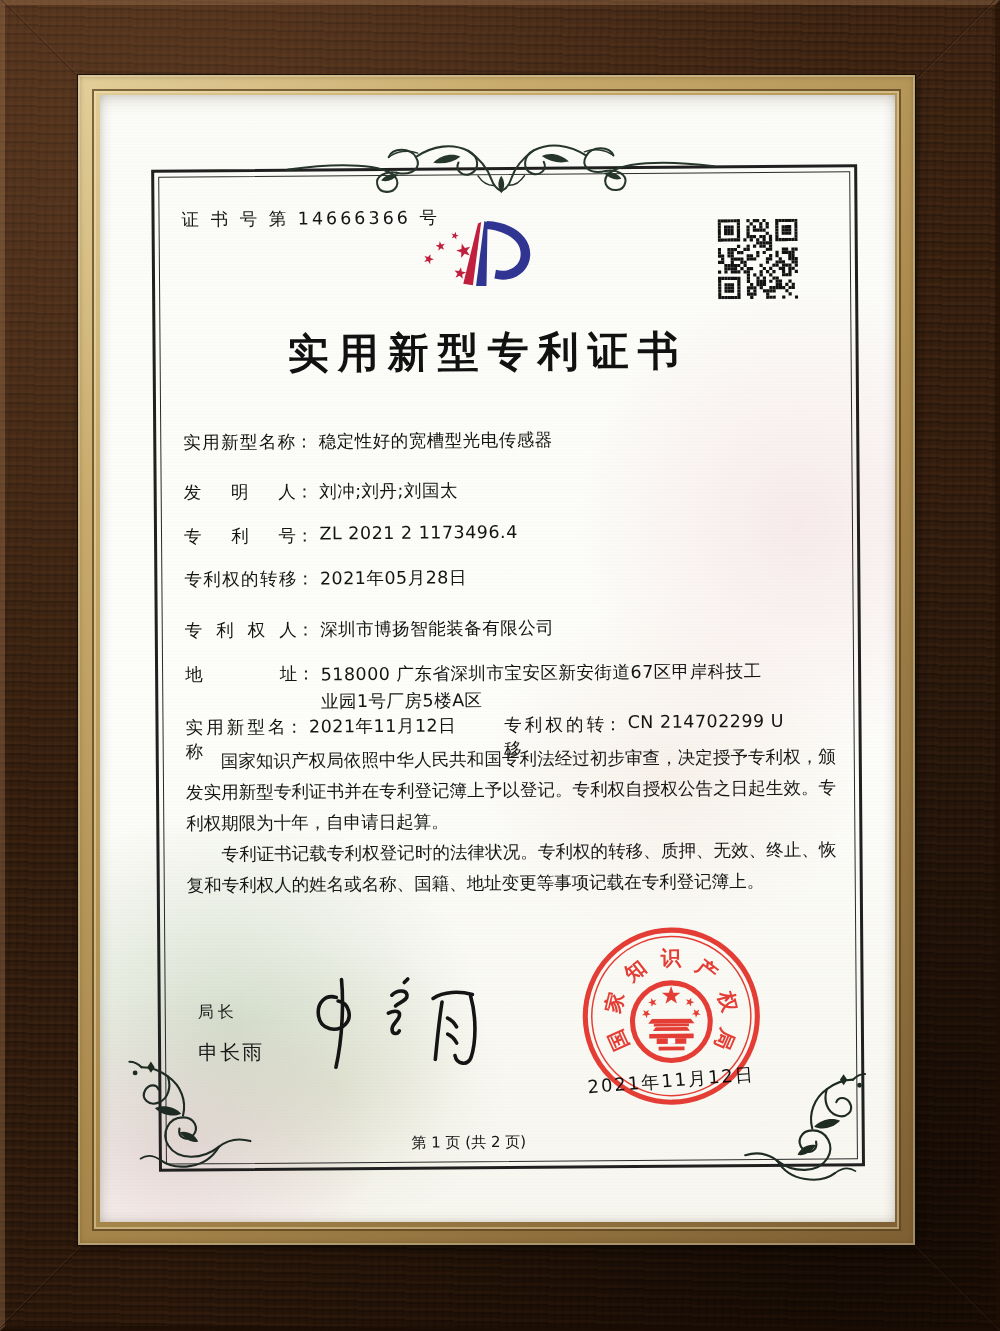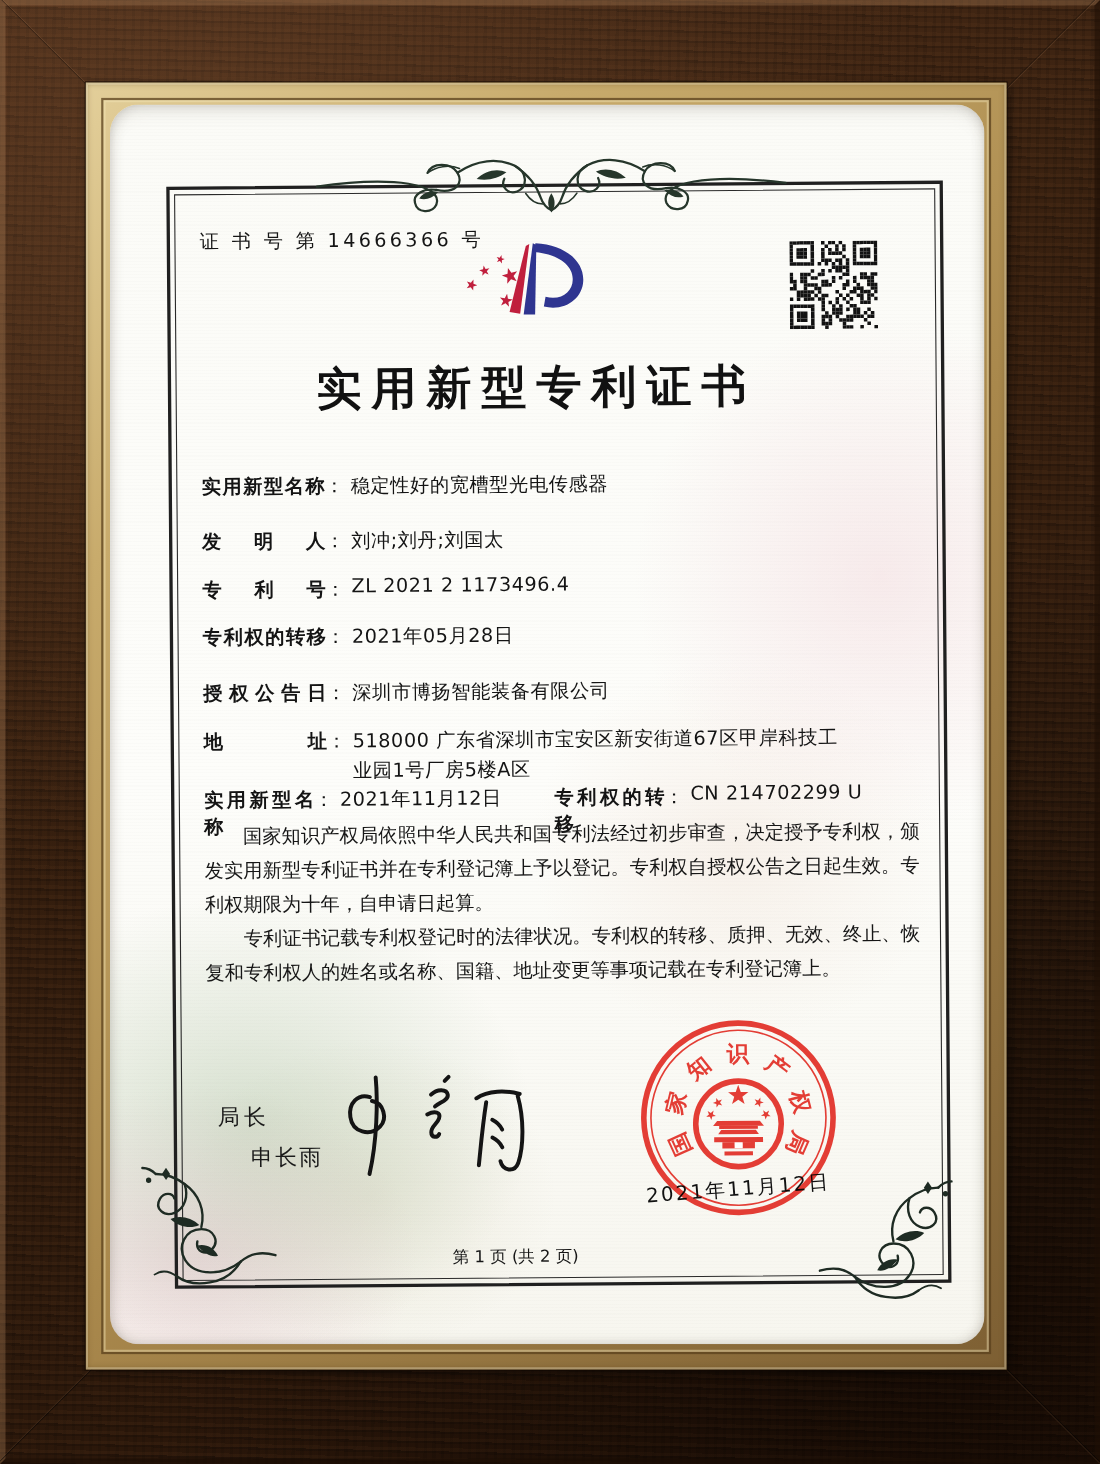--- a/index.html
+++ b/index.html
@@ -38,58 +38,58 @@
   .paper{position:absolute;left:100px;top:95px;width:795px;height:1127px;
         background:
           radial-gradient(40% 30% at 88% 38%, rgba(238,205,212,.38), transparent 70%),
           radial-gradient(34% 22% at 72% 60%, rgba(235,214,200,.30), transparent 70%),
           radial-gradient(46% 26% at 16% 82%, rgba(167,190,158,.42), transparent 70%),
           radial-gradient(36% 20% at 10% 93%, rgba(222,178,192,.42), transparent 70%),
           radial-gradient(30% 18% at 30% 88%, rgba(205,200,170,.30), transparent 70%),
           repeating-linear-gradient(0deg, rgba(80,80,70,.015) 0 1px, transparent 1px 3px),
           linear-gradient(180deg,#fbfbf7 0%,#fdfdfa 55%,#f7f6ef 100%);
         box-shadow:inset 0 10px 18px -10px rgba(90,80,65,.35), inset 0 -8px 14px -10px rgba(90,80,65,.28),
-                   inset 8px 0 14px -10px rgba(90,80,65,.3), inset -8px 0 14px -10px rgba(90,80,65,.3);border-radius:26px;}
+                   inset 8px 0 14px -10px rgba(90,80,65,.3), inset -8px 0 14px -10px rgba(90,80,65,.3);}
   .content{position:absolute;inset:0;transform:rotate(-0.45deg);}
 
   .inner-border{position:absolute;left:55px;top:72px;width:700px;height:996px;
         border:3px solid #202020;}
   .inner-border::after{content:"";position:absolute;inset:4px;border:1px solid #2a2a2a;}
 
   .ornament-top{position:absolute;left:405px;top:42px;width:434px;height:62px;transform:translateX(-50%);}
   .ornament-corner{position:absolute;width:124px;height:126px;}
   .ornament-corner.right{left:640px;top:980px;}
   .ornament-corner.left{left:24px;top:962px;transform:scaleX(-1);}
 
   .cert-no{position:absolute;left:85px;top:110px;font-size:17.5px;letter-spacing:3px;color:#151515;}
   .logo{position:absolute;left:323px;top:112px;width:128px;height:100px;}
   .qr{position:absolute;left:621px;top:126px;width:80px;height:80px;}
 
   .title{position:absolute;left:0;top:230px;width:780px;text-align:center;
          font-family:"DejaVu Serif","Liberation Serif",serif;
          font-size:41px;font-weight:700;letter-spacing:9px;color:#111;}
 
   .row{position:absolute;left:85px;display:flex;align-items:flex-start;font-size:17.5px;color:#141414;}
-  .lbl{display:inline-block;width:112px;text-align:justify;text-align-last:justify;flex:none;font-weight:bold;}
+  .lbl{display:inline-block;width:112px;text-align:justify;text-align-last:justify;flex:none;}
   .colon{flex:none;}
   .val{margin-left:6px;letter-spacing:.5px;}
   .row.r1{top:333px}.row.r2{top:383px}.row.r3{top:427px}.row.r4{top:470px}
   .row.r5{top:521px}.row.r6{top:565px}
   .row.r6 .val{width:452px;line-height:1.55;}
   .grant{position:absolute;left:85px;top:618px;width:680px;font-size:17.5px;color:#141414;display:flex;}
   .grant .pair{display:flex;}
   .grant .pair.p2{margin-left:48px;}
   .grant .lbl{width:100px;}
 
   .paras{position:absolute;left:85px;top:649px;width:650px;font-size:17.5px;
          line-height:31px;text-align:justify;color:#161616;}
   .paras p{margin:0;text-indent:2em;}
 
-  .director-title{position:absolute;left:95px;top:905px;font-size:20px;letter-spacing:4px;color:#1a1a1a;}
-  .director-name{position:absolute;left:95px;top:942px;font-size:20px;letter-spacing:2px;color:#1a1a1a;margin-left:30px;}
+  .director-title{position:absolute;left:95px;top:905px;font-size:16px;letter-spacing:4px;color:#1a1a1a;}
+  .director-name{position:absolute;left:95px;top:942px;font-size:20px;letter-spacing:2px;color:#1a1a1a;}
   .signature{position:absolute;left:196px;top:872px;width:215px;height:112px;}
 
   .seal{position:absolute;left:476px;top:830px;width:185px;height:185px;
         mix-blend-mode:multiply;opacity:.94;}
   .issue-date{position:absolute;left:484px;top:975px;font-size:18px;letter-spacing:2px;
         color:#111;transform:rotate(-4deg);}
 
   .page-footer{position:absolute;left:285px;top:1038px;width:160px;text-align:center;
         font-size:15px;color:#161616;}
 </style>
@@ -485,21 +485,21 @@
         <span class="lbl">专利号</span>
           <span class="colon">：</span>
         <span class="val">ZL 2021 2 1173496.4</span>
       </div>
       <div class="row r4">
         <span class="lbl">专利权的转移</span>
           <span class="colon">：</span>
         <span class="val">2021年05月28日</span>
       </div>
       <div class="row r5">
-        <span class="lbl">授权公告日</span>
+        <span class="lbl">专利权人</span>
           <span class="colon">：</span>
         <span class="val">深圳市博扬智能装备有限公司</span>
       </div>
       <div class="row r6">
         <span class="lbl">地址</span>
           <span class="colon">：</span>
         <span class="val">518000 广东省深圳市宝安区新安街道67区甲岸科技工业园1号厂房5楼A区</span>
       </div>
 
       <div class="grant">

